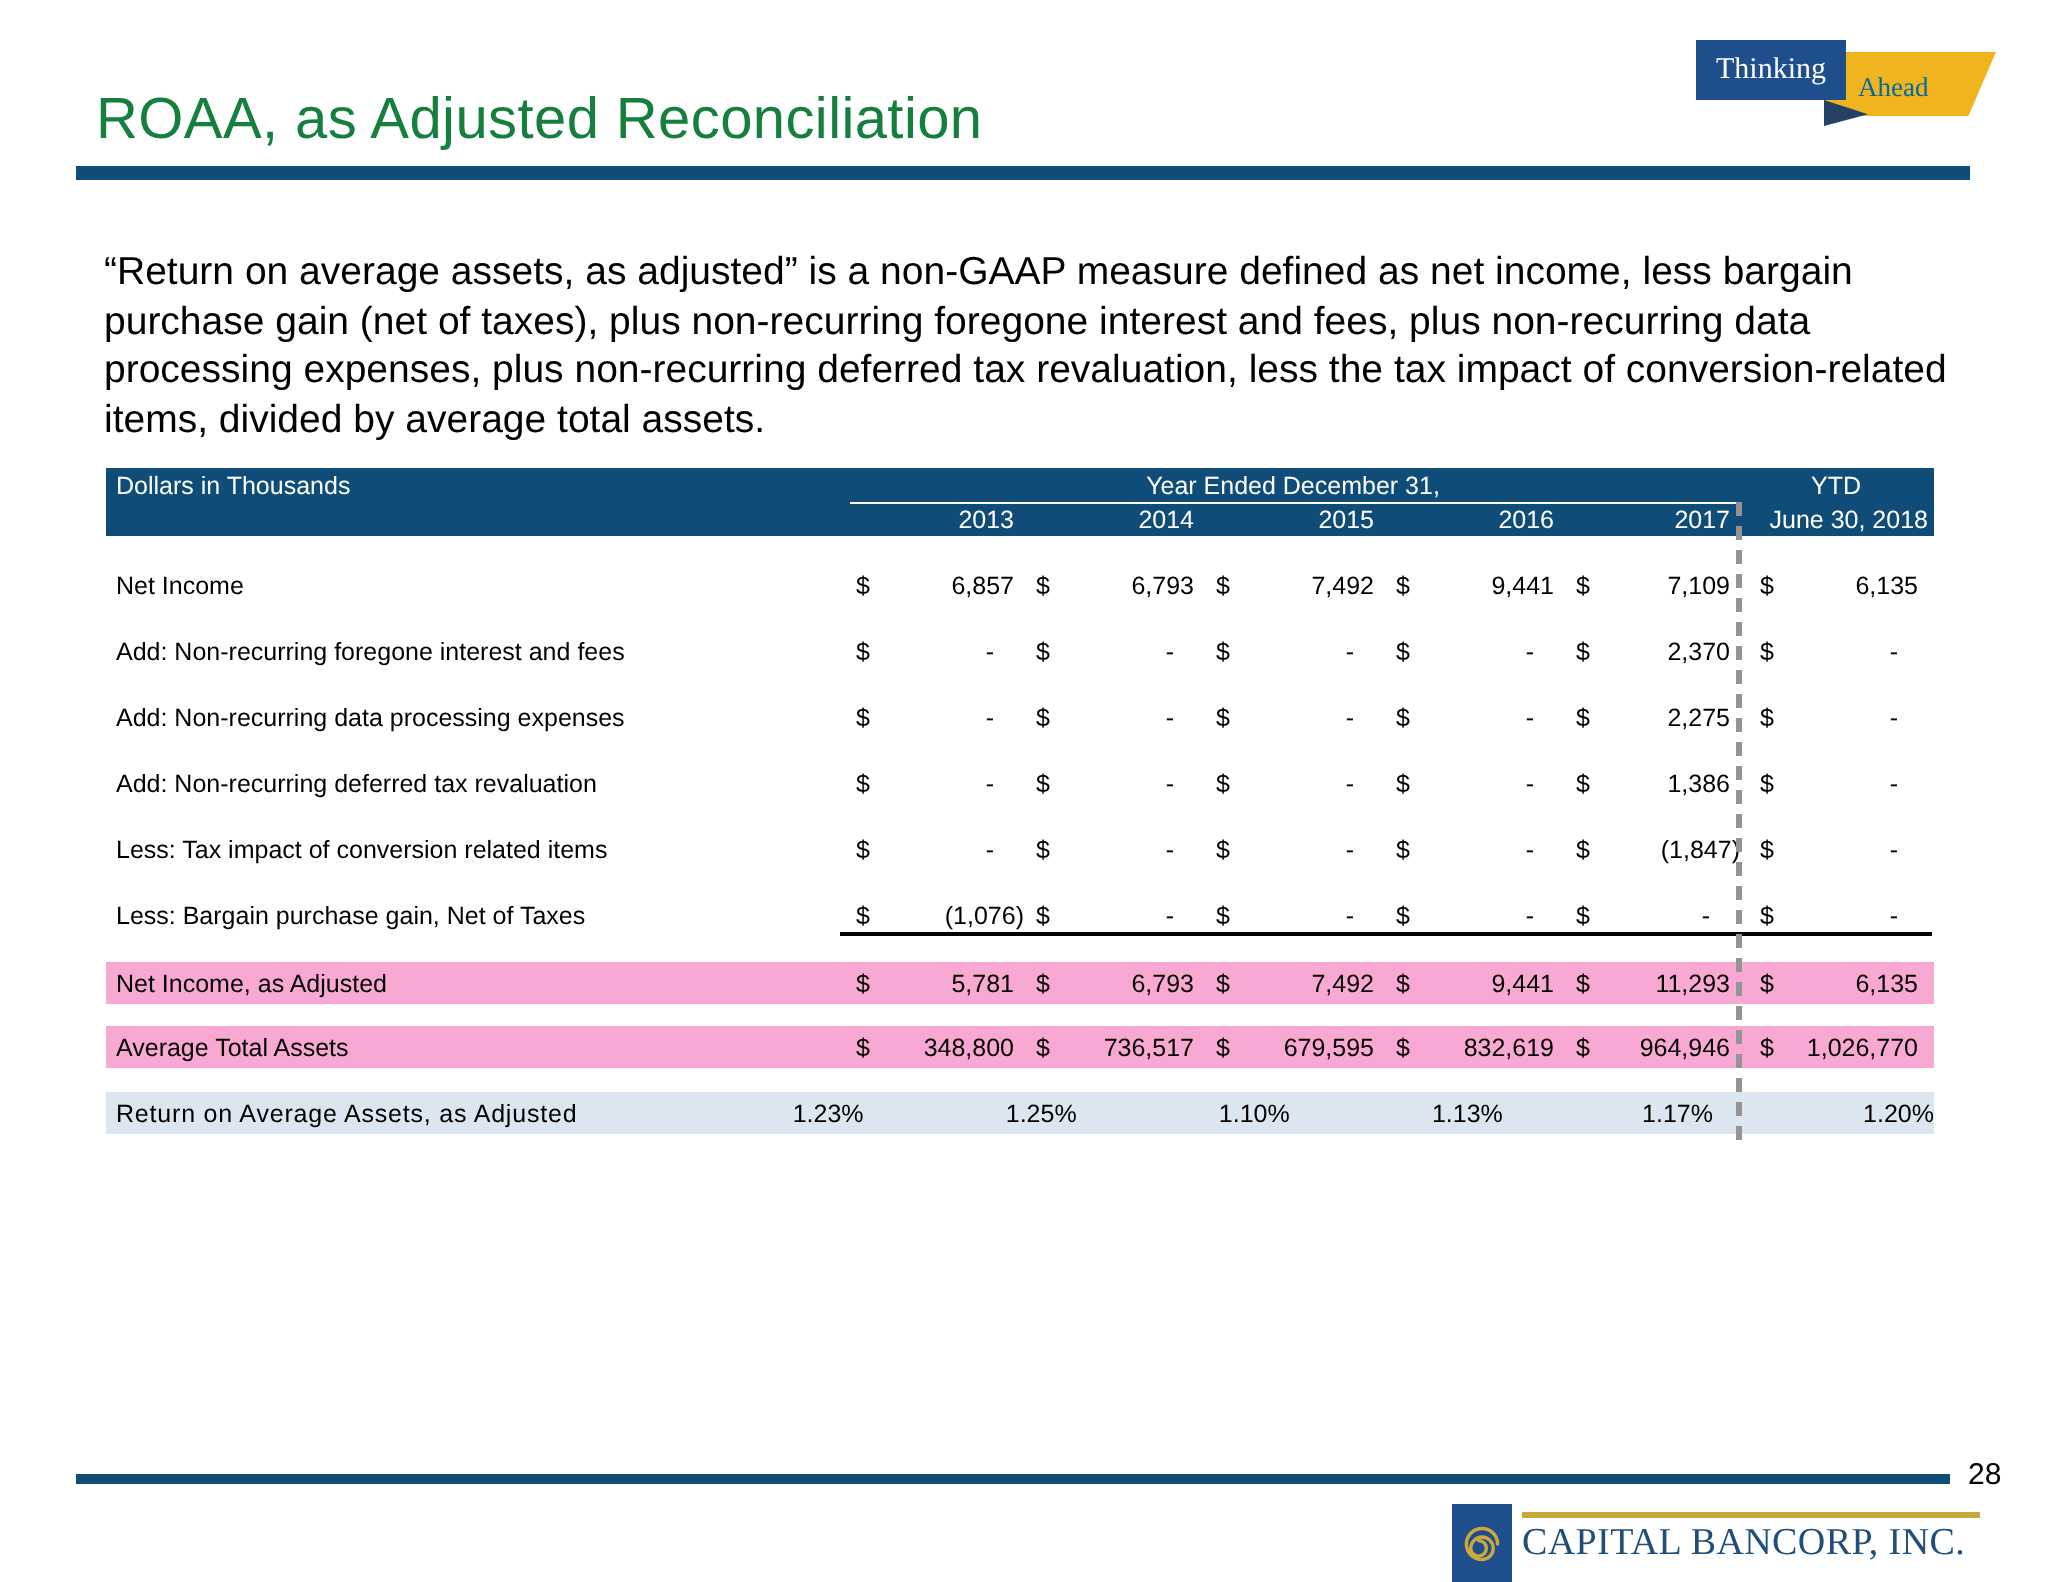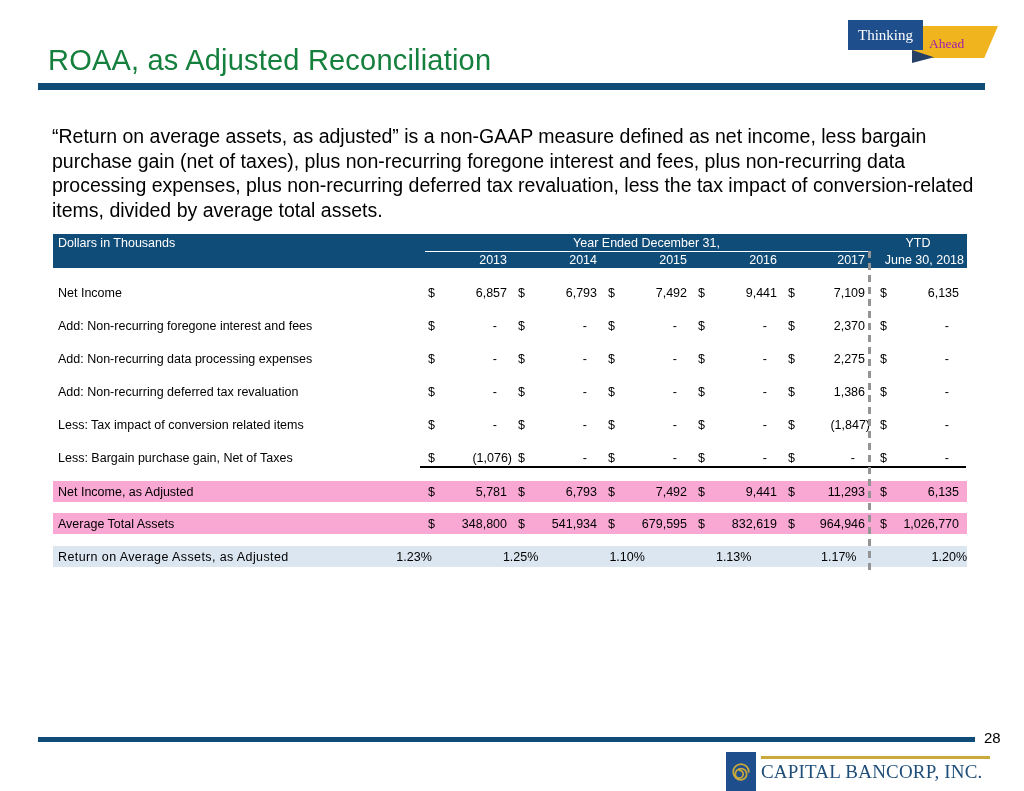--- a/index.html
+++ b/index.html
@@ -6,21 +6,21 @@
   #slide{
     position:relative;width:1024px;height:791px;background:#ffffff;
     font-family:"Liberation Sans",sans-serif;overflow:hidden;color:#000;
   }
   
   .title{position:absolute;left:48px;top:44px;font-size:29px;color:#15803d;letter-spacing:.2px;}
   .title-rule{position:absolute;left:38px;top:83px;width:947px;height:7px;background:#0F4C78;}
   
   .ta-gold{position:absolute;left:912px;top:26px;width:86px;height:32px;background:#F0B41E;
     clip-path:polygon(0 0,100% 0,84% 100%,0 100%);}
-  .ta-ahead{position:absolute;left:929px;top:36px;color:#a21caf;font-family:"Liberation Serif",serif;font-size:13.5px;}
+  .ta-ahead{position:absolute;left:929px;top:36px;color:#0369a1;font-family:"Liberation Serif",serif;font-size:13.5px;}
   .ta-fold{position:absolute;left:912px;top:50px;width:22px;height:13px;background:#274066;
     clip-path:polygon(0 0,100% 55%,0 100%);}
   .ta-blue{position:absolute;left:848px;top:20px;width:75px;height:30px;background:#1E4E8C;
     color:#fff;font-family:"Liberation Serif",serif;font-size:15px;
     display:flex;align-items:center;justify-content:center;}
   
   .desc{position:absolute;left:52px;top:112px;width:922px;font-size:19.5px;line-height:24.7px;color:#000;margin-top:12px;}
   
   .fin-table{position:absolute;left:53px;top:234px;width:914px;height:340px;font-size:12.5px;}
   .t-header{position:absolute;left:0;top:0;width:100%;height:34px;background:#0F4C78;color:#fff;}
@@ -293,21 +293,21 @@
           </div>
         </div>
         <div class="t-row band band-gray">
           <div class="t-label">Average Total Assets</div>
           <div class="t-col">
             <span class="t-dollar">$</span>
             <span class="t-val">348,800</span>
           </div>
           <div class="t-col">
             <span class="t-dollar">$</span>
-            <span class="t-val">541,934</span>
+            <span class="t-val">736,517</span>
           </div>
           <div class="t-col">
             <span class="t-dollar">$</span>
             <span class="t-val">679,595</span>
           </div>
           <div class="t-col">
             <span class="t-dollar">$</span>
             <span class="t-val">832,619</span>
           </div>
           <div class="t-col c5">

